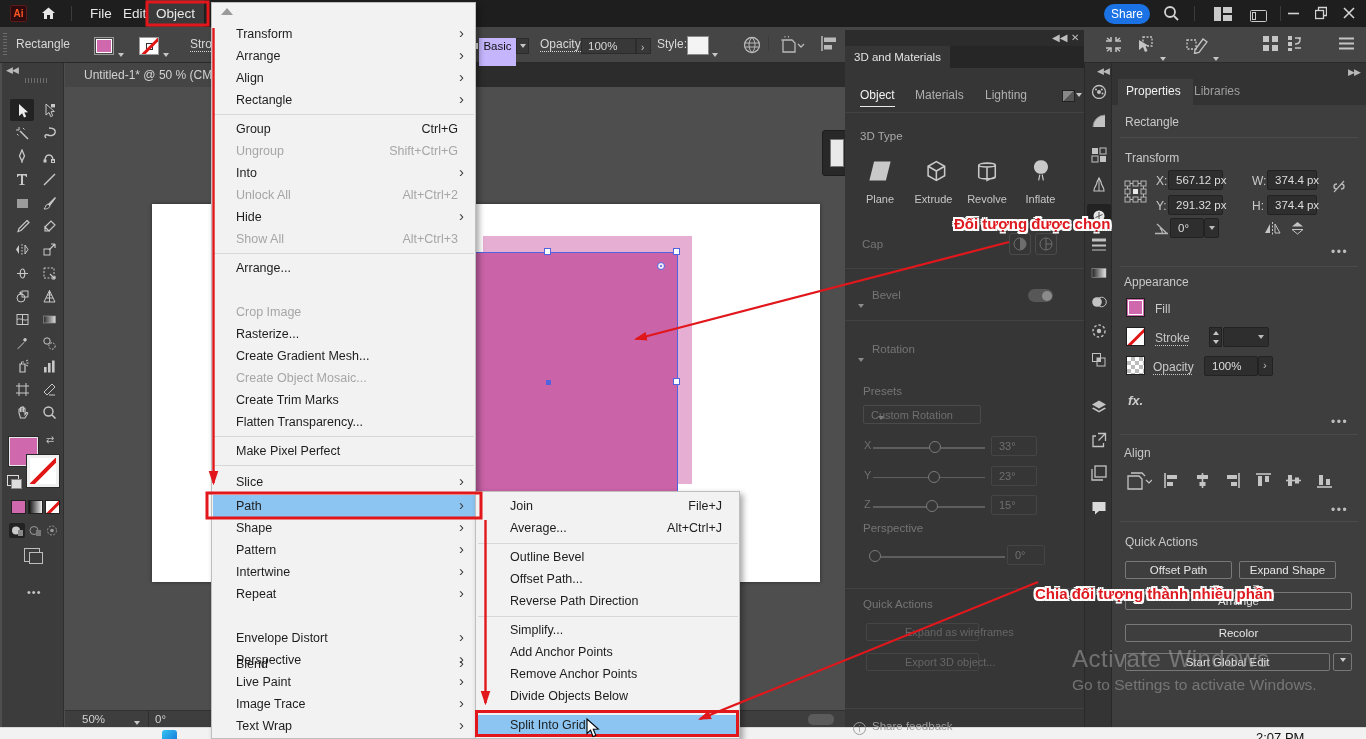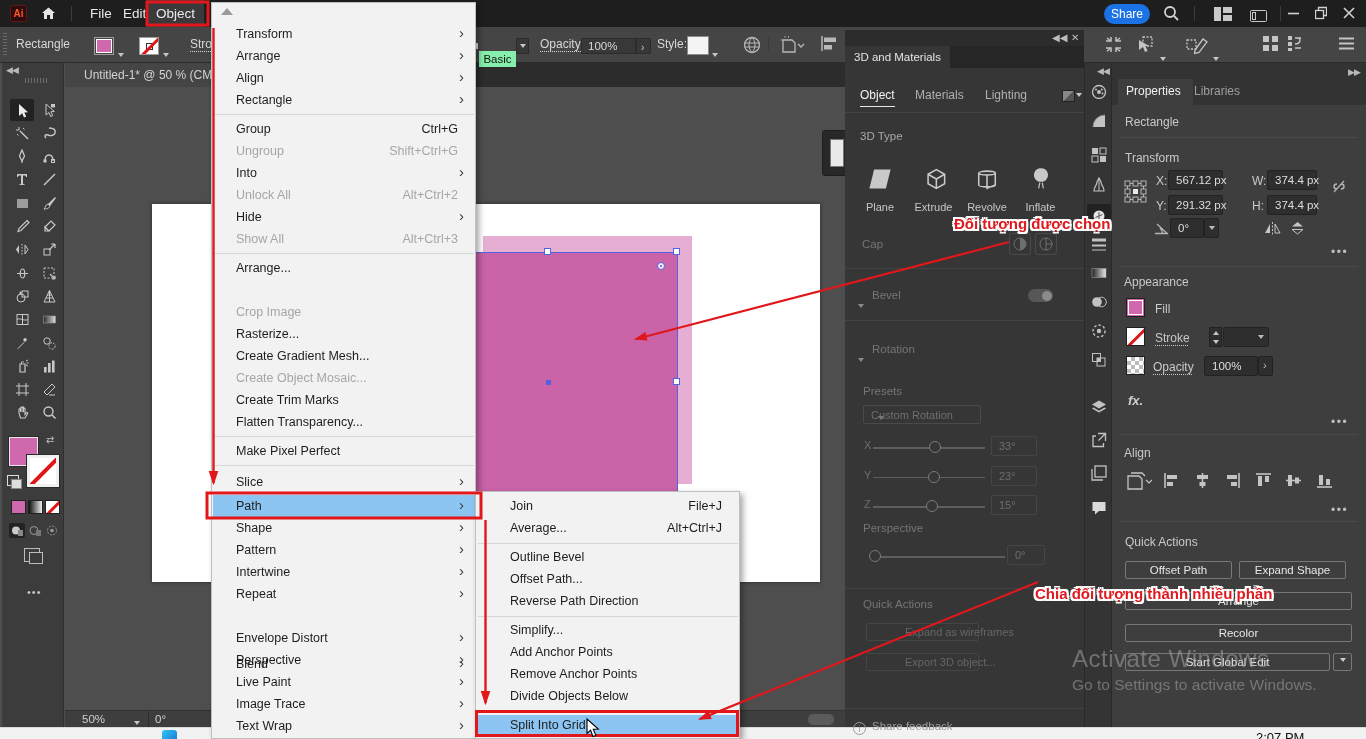--- a/index.html
+++ b/index.html
@@ -28,21 +28,21 @@
   
   #controlbar { left:0; top:27px; width:1366px; height:36px; background:#454545; border-bottom:1px solid #2a2a2a; z-index:10; }
   #cb-grip { left:3px; top:6px; width:4px; height:24px;
      background:repeating-linear-gradient(to bottom,#6a6a6a 0 1px,transparent 1px 3px); }
   .cb-label { color:#d8d8d8; font-size:12px; top:10px; }
   .cb-label-u { text-decoration:underline dotted; text-underline-offset:3px; }
   .swatch { top:10px; width:20px; height:18px; border:1px solid #9c9c9c; }
   .swatch .inner { position:absolute; inset:1px; border:1px solid #fff; }
   .ctri { display:inline-block; width:0; height:0; border-left:3.5px solid transparent; border-right:3.5px solid transparent; border-top:4.5px solid #c6c6c6; }
   .ctri-up { display:inline-block; width:0; height:0; border-left:3.5px solid transparent; border-right:3.5px solid transparent; border-bottom:4.5px solid #c6c6c6; }
-  #basic-box { left:479px; top:24px; width:37px; height:16px; background:#86efac; color:#111; font-size:11.5px;
+  #basic-box { left:479px; top:11px; width:37px; height:28px; background:#c4b5fd; color:#111; font-size:11.5px;
      text-align:center; line-height:16px; }
   #basic-dot { left:474px; top:16px; width:4px; height:6px; background:#ddd; }
   .cb-box { top:11px; height:16px; background:#383838; border:1px solid #2c2c2c; color:#d8d8d8; font-size:11.5px; line-height:15px; padding-left:6px; }
   #style-swatch { left:687px; top:9px; width:22px; height:19px; background:#f4f4f4; border:1px solid #8a8a8a; }
   .cbr-icon { top:9px; color:#c9c9c9; }
 
   
   #toolbar { left:2px; top:63px; width:62px; height:664px; background:#3c3c3c; border-right:1px solid #2f2f2f; z-index:10; }
   #toolbar-collapse { left:4px; top:2px; color:#b9b9b9; font-size:9px; letter-spacing:-1px; }
   #toolbar-grip { left:23px; top:15px; width:24px; height:5px;
@@ -91,21 +91,21 @@
   #p3-tabstrip { left:0; top:16px; width:239px; height:22px; background:#262626; }
   #p3-tab { left:0; top:0; height:22px; padding:0 9px; background:#363636; color:#e4e4e4; font-size:11.5px; line-height:22px; }
   .p3-tabs { top:58px; font-size:12px; }
   .p3-tabs.on { color:#f2f2f2; border-bottom:1.5px solid #e8e8e8; padding-bottom:4px; }
   .p3-tabs.off { color:#b0b0b0; }
   #p3-preview { left:217px; top:60px; width:13px; height:12px; background:linear-gradient(135deg,#888 50%,#555 50%); border:1px solid #222; }
   #p3-preview-chev { left:231px; top:56px; color:#bbb; font-size:9px; }
   .p3-sep { left:0; width:239px; height:1px; background:#424242; }
   .p3-label { color:#a9a9a9; font-size:11.5px; }
   .p3-dim { color:#757575; font-size:11.5px; }
-  .type-btn { top:136px; width:46px; text-align:center; }
+  .type-btn { top:128px; width:46px; text-align:center; }
   .type-btn svg { display:block; margin:0 auto; }
   .type-btn .tlabel { display:block; margin-top:9px; font-size:11px; color:#c6c6c6; }
   .cap-btn { top:203px; width:22px; height:22px; border:1px solid #4a4a4a; border-radius:3px; }
   .cap-btn svg { margin:3px; }
   #bevel-toggle { left:183px; top:259px; width:25px; height:13px; background:#575757; border-radius:7px; }
   #bevel-toggle:after { content:""; position:absolute; right:1.5px; top:1.5px; width:10px; height:10px; border-radius:50%; background:#8b8b8b; }
   #preset-box { left:18px; top:375px; width:118px; height:19px; border:1px solid #4a4a4a; border-radius:2px; }
   #preset-box span { position:absolute; left:7px; top:3px; font-size:11px; color:#6f6f6f; }
   #preset-box .pchev { position:absolute; right:6px; top:4px; color:#787878; font-size:9px; font-family:"DejaVu Sans", sans-serif; }
   .sliderrow { left:0; width:239px; height:20px; }
@@ -914,21 +914,21 @@
       <span class="align-ic" style="left: 204.5px; top: 410px; position: absolute;"><svg width="15" height="15" viewBox="0 0 15 15">
           <line x1="0" y1="14" x2="15" y2="14" stroke="#c4c4c4" stroke-width="1.6"></line>
           <rect x="2" y="2" width="4" height="10" fill="#c4c4c4"></rect>
           <rect x="9" y="6" width="4" height="6" fill="#c4c4c4"></rect>
         </svg></span>
     </div>
   <div class="pr-more abs" style="left:219px;top:440px">•••</div>
   <div class="pr-sep abs" style="top:458px"></div>
   <div class="pr-label abs" style="left:13px;top:472px">Quick Actions</div>
   <div class="qa-btn" style="left:13px;top:498px;width:107px"><span>Offset Path</span></div>
-  <div class="qa-btn" style="left:127px;top:498px;width:107px"><span>Expand Shape</span></div>
+  <div class="qa-btn" style="left:127px;top:498px;width:97px"><span>Expand Shape</span></div>
   <div class="qa-btn" style="left:13px;top:529px;width:227px"><span>Arrange</span></div>
   <div class="qa-btn" style="left:13px;top:561px;width:227px"><span>Recolor</span></div>
   <div class="qa-btn" style="left:13px;top:590px;width:205px"><span>Start Global Edit</span></div>
   <div class="qa-btn" style="left:221px;top:590px;width:19px"><span class="ctri" style="position:relative;top:-2px;border-top-color:#ccc"></span></div>
 </div>
 
 <div id="watermark" class="abs">
   <div class="l1">Activate Windows</div>
   <div class="l2">Go to Settings to activate Windows.</div>
 </div>

